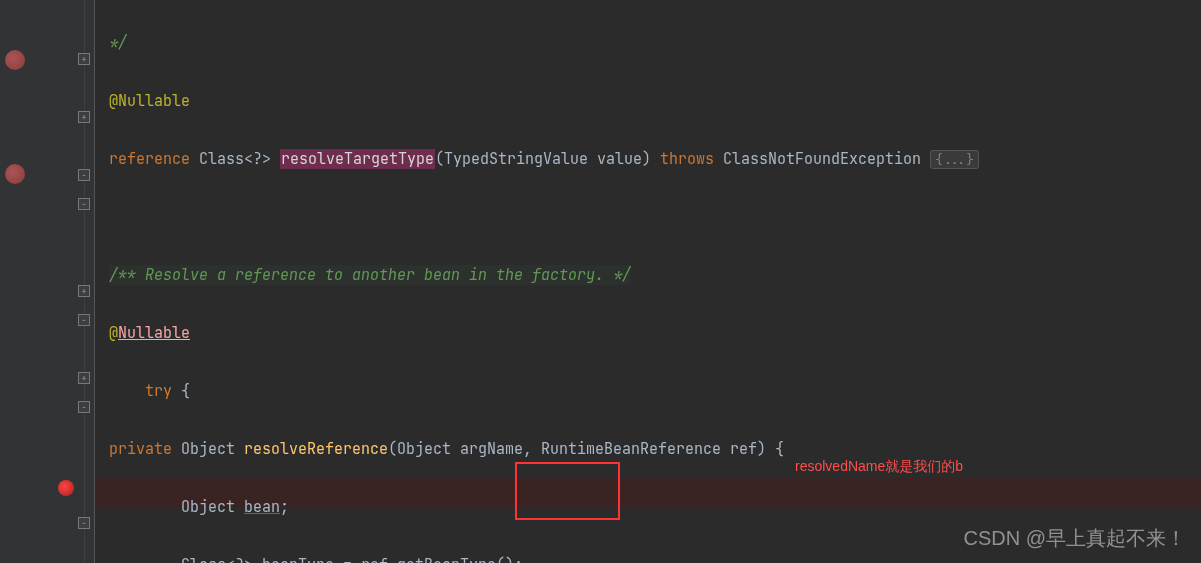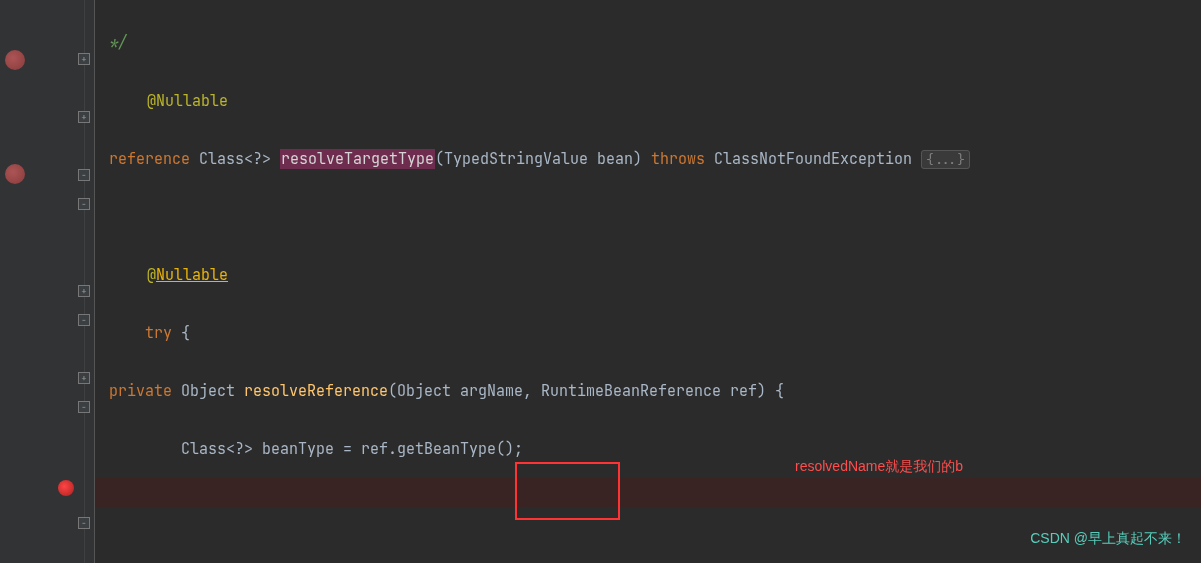--- a/index.html
+++ b/index.html
@@ -60,22 +60,22 @@
       position: absolute;
       left: 95px;
       top: 0;
       right: 0;
       padding-left: 14px;
       white-space: pre;
     }
     .line { height: 29px; }
     .doc-comment { color: #629755; font-style: italic; }
     .doc-comment-box { background: #32593d22; }
-    .annotation { color: #bbb529; margin-left: 38px; }
-    .annotation-link { color: #eab308; text-decoration: underline; margin-top: 28px; }
+    .annotation { color: #bbb529; }
+    .annotation-link { color: #fca5a5; text-decoration: underline; margin-top: 28px; }
     .keyword { color: #cc7832; }
     .method-def { color: #ffc66d; }
     .highlight-search { background: #6e2d4f; color: #d5d5d5; padding: 0 1px; }
     .folded { color: #808080; background: #3a3a3a; padding: 0 4px; border: 1px solid #555; border-radius: 3px; font-size: 13px; }
     .underline { text-decoration: underline; text-decoration-color: #666; }
     .red-annotation {
       position: absolute;
       color: #ff4d4d;
       font-family: sans-serif;
       font-size: 14px;
@@ -84,23 +84,23 @@
     }
     .red-box {
       position: absolute;
       border: 2px solid #ff3333;
       background: transparent;
     }
     .watermark {
       position: absolute;
       right: 15px;
       bottom: 10px;
-      color: #5eead4;
+      color: #a3a3a3;
       font-family: sans-serif;
-      font-size: 14px;
+      font-size: 20px;
       opacity: 0.85;
     }
     .current-line-bg {
       position: absolute;
       left: 95px;
       right: 0;
       height: 29px;
       background: #3a2323;
     }
   </style>
@@ -121,25 +121,27 @@
   <div class="fold-icon" style="top:372px">+</div>
   <div class="fold-icon" style="top:401px">−</div>
   <div class="fold-icon" style="top:517px">−</div>
 </div>
 
 <div class="current-line-bg" style="top:478px"></div>
 
 <div class="code-area">
 <div class="line"><span class="doc-comment">*/</span></div>
 <div class="line"><span class="annotation">@Nullable</span></div>
-<div class="line"><span class="keyword">reference</span><span> </span><span>Class&lt;?&gt; </span><span class="highlight-search">resolveTargetType</span><span>(TypedStringValue bean) </span><span class="keyword">throws</span><span> ClassNotFoundException </span><span class="folded">{...}</span></div>
+<div class="line"><span class="keyword">reference</span><span> </span><span>Class&lt;?&gt; </span><span class="highlight-search">resolveTargetType</span><span>(TypedStringValue value) </span><span class="keyword">throws</span><span> ClassNotFoundException </span><span class="folded">{...}</span></div>
 <div class="line"></div>
+<div class="line"><span class="doc-comment doc-comment-box">/** Resolve a reference to another bean in the factory. */</span></div>
 <div class="line"><span class="annotation">@</span><span class="annotation-link">Nullable</span></div>
 <div class="line">    <span class="keyword">try</span><span> {</span></div>
 <div class="line"><span class="keyword">private</span><span> Object </span><span class="method-def">resolveReference</span><span>(Object argName, RuntimeBeanReference ref) {</span></div>
+<div class="line">        <span>Object </span><span class="underline">bean</span><span>;</span></div>
 <div class="line">        <span>Class&lt;?&gt; beanType = ref.getBeanType();</span></div>
 
 
 
 
 
 
 
 
 

